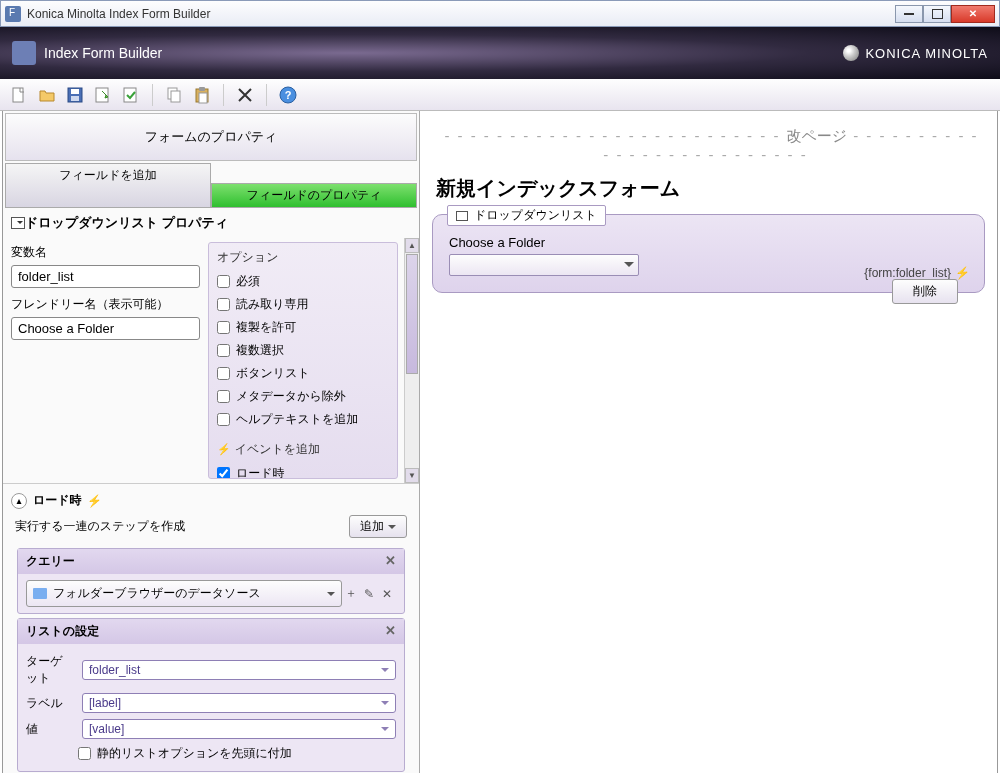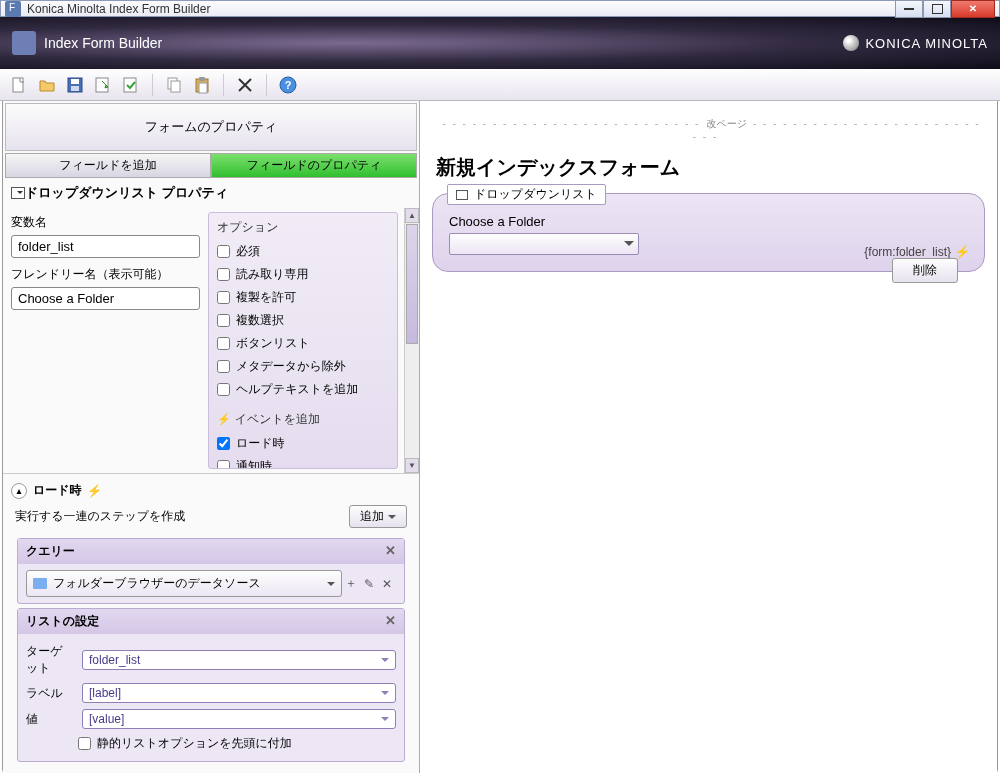--- a/index.html
+++ b/index.html
@@ -1,19 +1,19 @@
 <!DOCTYPE html>
 <html><head>
 <meta charset="utf-8">
 <style>
 * { box-sizing: border-box; margin: 0; padding: 0; font-family: "Meiryo", "MS PGothic", Arial, sans-serif; }
 body { background: #fff; width: 1000px; height: 773px; overflow: hidden; font-size: 12px; }
 
 
-.titlebar { height: 17px; background: linear-gradient(#fdfdfe, #e9ecf5); border: 1px solid #8a9ab8; display: flex; align-items: center; padding: 0 4px; }
+.titlebar { height: 27px; background: linear-gradient(#fdfdfe, #e9ecf5); border: 1px solid #8a9ab8; display: flex; align-items: center; padding: 0 4px; }
 .titlebar .app-icon { width: 16px; height: 16px; background: #5a7ab0; margin-right: 6px; border-radius: 2px; position: relative; }
 .titlebar .app-icon::after { content: "F"; color:#fff; font-size:10px; position:absolute; left:4px; top:1px;}
 .titlebar .title { flex: 1; color: #333; font-size: 12px; }
 .win-btns { display: flex; gap: 0; }
 .win-btn { width: 28px; height: 18px; border: 1px solid #8a97ad; background: linear-gradient(#f5f8fd,#d6def0); display:flex; align-items:center; justify-content:center; font-size:10px; }
 .win-btn.min::after { content:""; width:10px; height:2px; background:#333; }
 .win-btn.max::after { content:""; width:9px; height:8px; border:1px solid #333; }
 .win-btn.close { background: linear-gradient(#f07a6e,#d83a2a); border-color:#a02a1e; color:#fff; width:44px; }
 .win-btn.close::after { content:"✕"; color:#fff; font-weight:bold; }
 
@@ -32,21 +32,21 @@
 
 
 .main { display:flex; height: calc(773px - 27px - 40px - 32px); border:1px solid #999; border-top:none; margin:0 2px 2px 2px; border-radius: 0 0 6px 6px; }
 .left-pane { width: 417px; background:#fafafa; border-right:1px solid #aaa; display:flex; flex-direction:column; }
 .right-pane { flex:1; background:#fff; padding:8px 12px; overflow:auto; }
 
 
 .section-hdr { text-align:center; background: linear-gradient(#fcfcfc,#e6e2ee); border:1px solid #bbb; padding:14px; font-size:13px; margin:2px; }
 .tabs { display:flex; margin:0 2px; }
 .tab { flex:1; text-align:center; padding:3px 2px; border:1px solid #aaa; background: linear-gradient(#f5f5f5,#d8d5e2); font-size:12px; }
-.tab.active { background: linear-gradient(#7de06e, #2fbf2f); color:#000; font-weight:normal; }
+.tab.active { background: linear-gradient(#7de06e, #2fbf2f); color:#000; font-weight:normal;margin-top:20px; }
 
 .panel-title { display:flex; align-items:center; padding:6px 8px; font-weight:bold; font-size:13px; }
 .panel-title .dd-ico { width:14px; height:12px; border:1px solid #555; position:relative; background:#fff;}
 .panel-title .dd-ico::after{content:"";position:absolute;right:1px;top:3px;border:3px solid transparent;border-top-color:#333;}
 
 .inner-cols { display:flex; flex:1; overflow:hidden; }
 .col-left { width: 205px; padding: 6px 8px; }
 .col-right { flex:1; background: linear-gradient(#f1ecf6,#e5ddef); border:1px solid #c9bddb; margin:4px 6px 4px 0; border-radius:3px; padding:6px 8px; overflow:auto; }
 
 .fld-label { font-size:12px; }
@@ -77,24 +77,24 @@
 .map-row { display:flex; align-items:center; gap:8px; padding:3px 0; font-size:12px; }
 .map-row .lbl { width:48px; }
 .sel { flex:1; border:1px solid #8e7fb5; border-radius:3px; padding:2px 6px; color:#4a3a8a; background:#fff; display:flex; align-items:center; justify-content:space-between; }
 .sel .caret{ border:4px solid transparent; border-top-color:#8e7fb5; margin-top:4px;}
 .scrollbar-v { width:15px; background:#eee; border-left:1px solid #ccc; display:flex; flex-direction:column; }
 .scrollbar-v .arr { height:15px; background:#e2dceb; border:1px solid #bbb; display:flex;align-items:center;justify-content:center;font-size:8px;color:#555;}
 .scrollbar-v .thumb { flex:0 0 120px; background:linear-gradient(#dcd4ea,#c7b9de); border:1px solid #aaa; margin:1px;}
 .scrollbar-v .track { flex:1; }
 
 
-.page-break { text-align:center; color:#888; font-size:10px; margin:8px 0 12px; position:relative; }
+.page-break { text-align:center; color:#888; font-size:15px; margin:8px 0 12px; position:relative; }
 .page-break::before, .page-break::after { content:"- - - - - - - - - - - - - - - - - - - - - - - - - -"; letter-spacing:2px; color:#aaa; margin:0 6px;}
 .form-title { font-size:20px; font-weight:bold; margin:4px 4px 12px; }
-.field-box { border:1px solid #a99ac2; background: linear-gradient(#ece5f4,#ded3ec); border-radius:16px; position:relative; padding-bottom:10px; }
+.field-box { border:1px solid #a99ac2; background: linear-gradient(#ece5f4,#ded3ec); border-radius:10px; position:relative; padding-bottom:10px; }
 .field-box .legend { position:absolute; top:-10px; left:14px; background:#fff; border:1px solid #a99ac2; border-radius:2px; padding:1px 8px; font-size:12px; display:flex; align-items:center; gap:6px; }
 .field-box .legend .dd-ico { width:12px; height:10px; border:1px solid #555; position:relative; background:#fff;}
 .field-inner { padding:20px 16px 6px; }
 .field-inner .fl { font-size:13px; margin-bottom:4px; }
 .dd-preview { width:190px; height:22px; border:1px solid #9a8db5; background:linear-gradient(#fdfdfd,#ece6f3); border-radius:2px; position:relative;}
 .dd-preview::after { content:""; position:absolute; right:4px; top:7px; border:5px solid transparent; border-top-color:#555;}
 .form-ref { position:absolute; right:14px; bottom:12px; font-size:12px; color:#444; }
 .form-ref .bolt { color:#c98a00; margin-left:4px; }
 .del-btn { position:absolute; right:26px; bottom:-12px; border:1px solid #999; background:linear-gradient(#fdfdfd,#e7e2ef); padding:3px 20px; border-radius:3px; font-size:12px; }
 </style>

